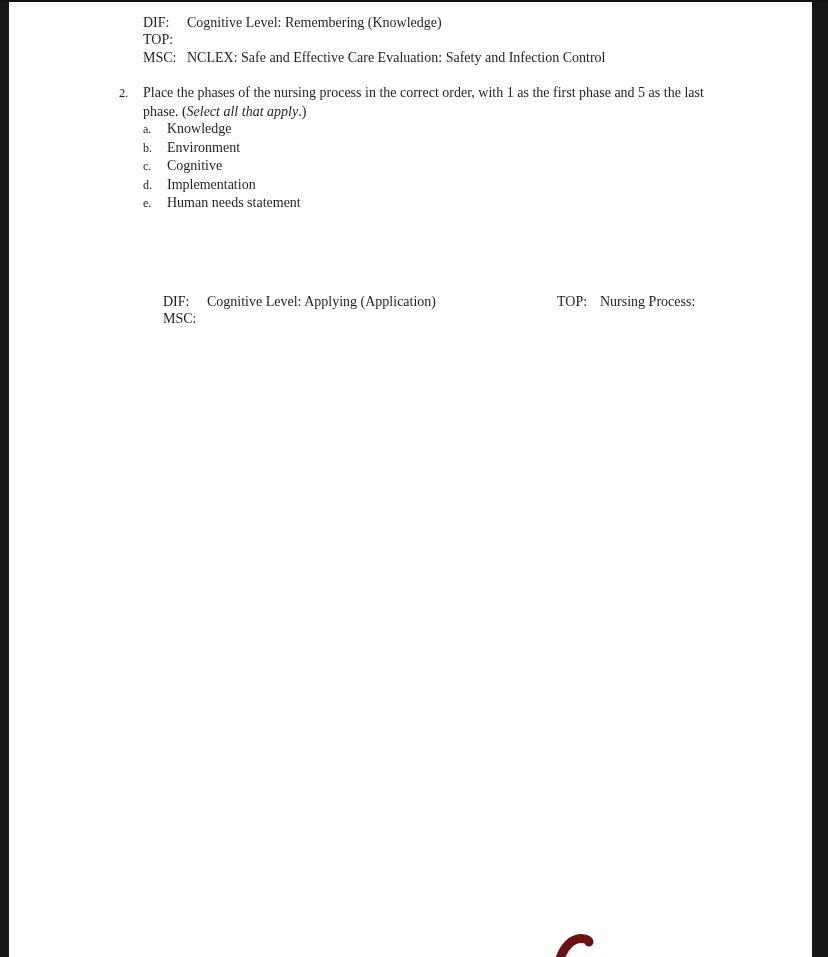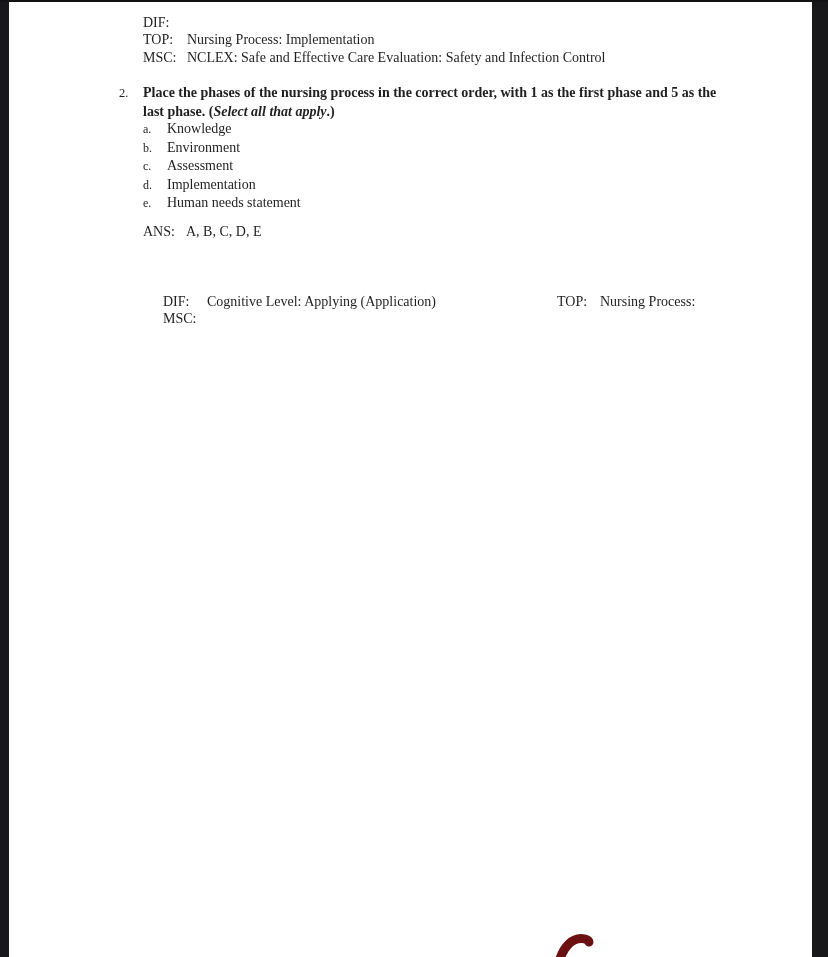--- a/index.html
+++ b/index.html
@@ -52,63 +52,59 @@
 </head>
 <body>
 
 <div class="edge edge-left"></div>
 <div class="edge edge-right"></div>
 <div class="edge edge-top"></div>
 
 <div class="abs meta-block" style="left:143px; top:14px;">
   <div class="meta-row">
     <span class="meta-label">DIF:</span>
+    <span>Cognitive Level: Remembering (Knowledge)</span>
   </div>
   <div class="meta-row">
     <span class="meta-label">TOP:</span>
-    <span>Nursing Process: Implementation</span>
   </div>
   <div class="meta-row">
     <span class="meta-label">MSC:</span>
     <span>NCLEX: Safe and Effective Care Evaluation: Safety and Infection Control</span>
   </div>
 </div>
 
 <div class="abs q-number" style="left:119px; top:86px;">2.</div>
 
-<div class="abs q-stem" style="left:143px; top:83px;font-weight:bold;"><span>Place the phases of the nursing process in the correct order, with 1 as the first phase and 5 as the last phase. (</span><span class="it">Select all that apply</span><span>.)</span></div>
+<div class="abs q-stem" style="left:143px; top:83px;"><span>Place the phases of the nursing process in the correct order, with 1 as the first phase and 5 as the last phase. (</span><span class="it">Select all that apply</span><span>.)</span></div>
 
 <div class="abs options" style="left:143px; top:120px;">
   <div class="option-row">
     <span class="option-letter">a.</span>
     <span>Knowledge</span>
   </div>
   <div class="option-row">
     <span class="option-letter">b.</span>
     <span>Environment</span>
   </div>
   <div class="option-row">
     <span class="option-letter">c.</span>
-    <span>Assessment</span>
+    <span>Cognitive</span>
   </div>
   <div class="option-row">
     <span class="option-letter">d.</span>
     <span>Implementation</span>
   </div>
   <div class="option-row">
     <span class="option-letter">e.</span>
     <span>Human needs statement</span>
   </div>
 </div>
 
 <div class="abs" style="left:143px; top:223px;">
-  <div class="answer-row">
-    <span class="answer-label">ANS:</span>
-    <span>A, B, C, D, E</span>
-  </div>
 </div>
 
 <div class="abs meta2" style="left:143px; top:293px;">
   <div class="meta2-row1">
     <span class="meta-label" style="display:inline-block;">DIF:</span><span>Cognitive Level: Applying (Application)</span>
     <span class="tab-top-label">TOP:</span>
     <span class="tab-top-value">Nursing Process:</span>
   </div>
   <div class="meta-row">
     <span class="meta-label">MSC:</span>

